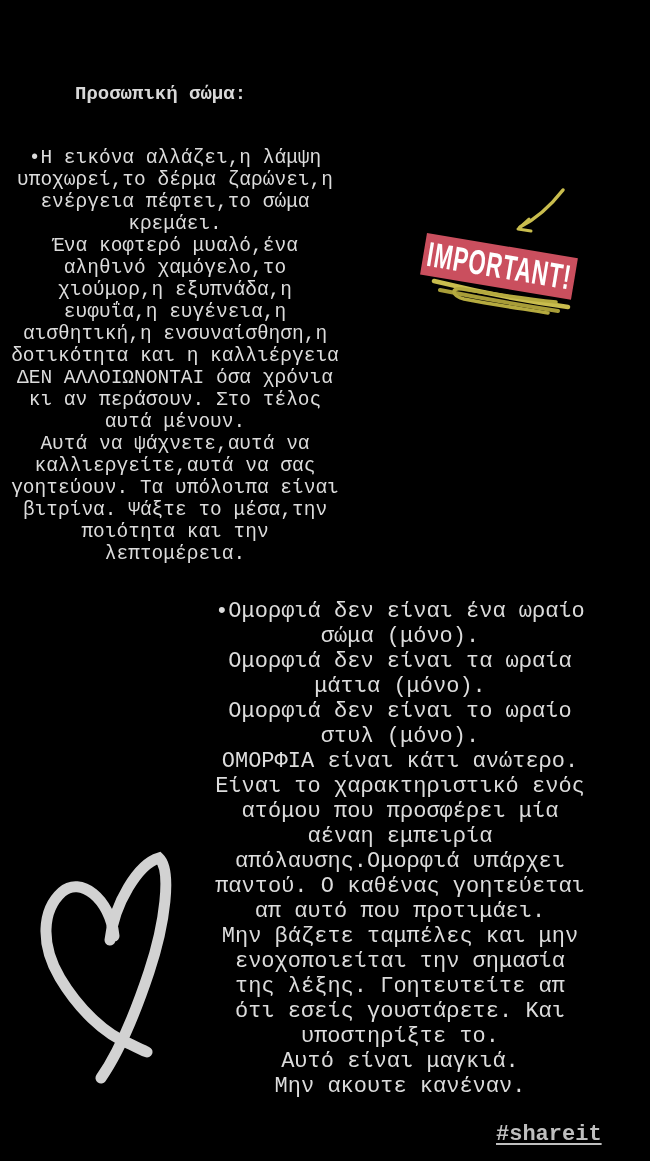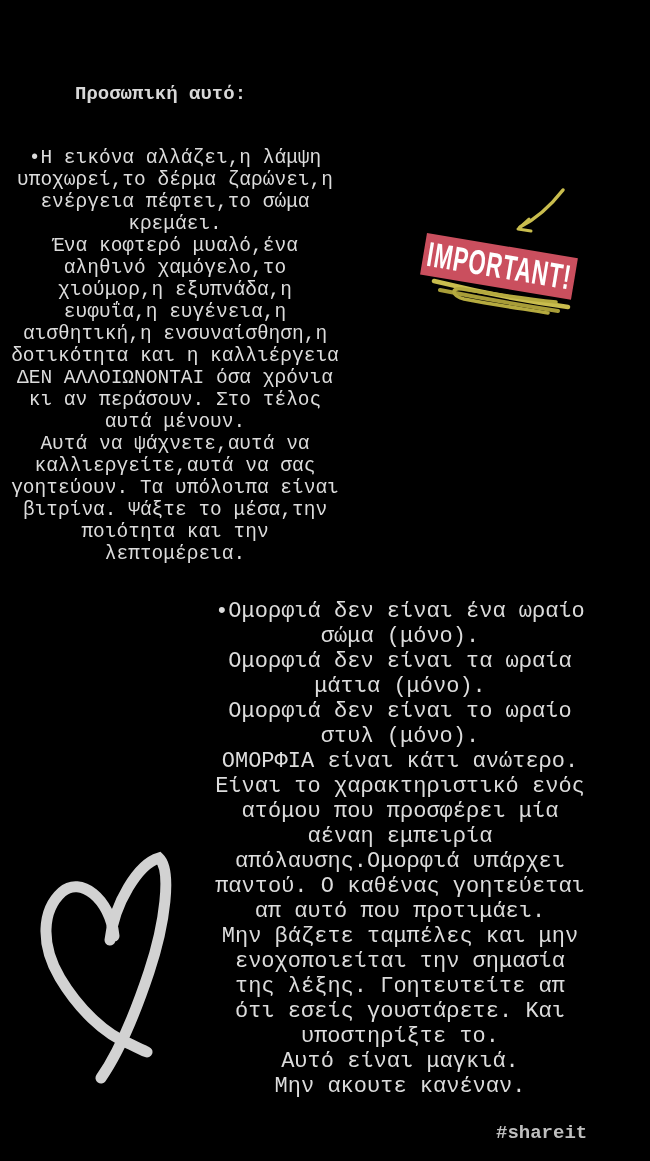--- a/index.html
+++ b/index.html
@@ -28,30 +28,30 @@
     font-family:"Liberation Sans",sans-serif; font-weight:bold; color:#ffffff;
     font-size:27px; letter-spacing:1px; white-space:nowrap;
     transform:scale(0.82,1.28);
   }
   .accent-svg, .heart-svg { position:absolute; pointer-events:none; }
   .arrow-svg    { left:400px; top:180px; }
   .scribble-svg { left:400px; top:180px; }
   .heart-svg    { left:0px;   top:820px; }
   .hashtag {
     position:absolute; left:496px; top:1122px;
-    font-size:19px; font-weight:bold; color:#bfbfbf;
-    text-underline-offset:3px; white-space:nowrap;
+    font-size:22px; font-weight:bold; color:#bfbfbf;
+    text-decoration:underline; text-underline-offset:3px; white-space:nowrap;
   }
 </style>
 </head>
 <body>
 
 <div class="stage">
 
-  <div class="title">Προσωπική αυτό:</div>
+  <div class="title">Προσωπική σώμα:</div>
 
   <div class="para para1">•Η εικόνα αλλάζει,η λάμψη
 υποχωρεί,το δέρμα ζαρώνει,η
 ενέργεια πέφτει,το σώμα
 κρεμάει.
 Ένα κοφτερό μυαλό,ένα
 αληθινό χαμόγελο,το
 χιούμορ,η εξυπνάδα,η
 ευφυΐα,η ευγένεια,η
 αισθητική,η ενσυναίσθηση,η

